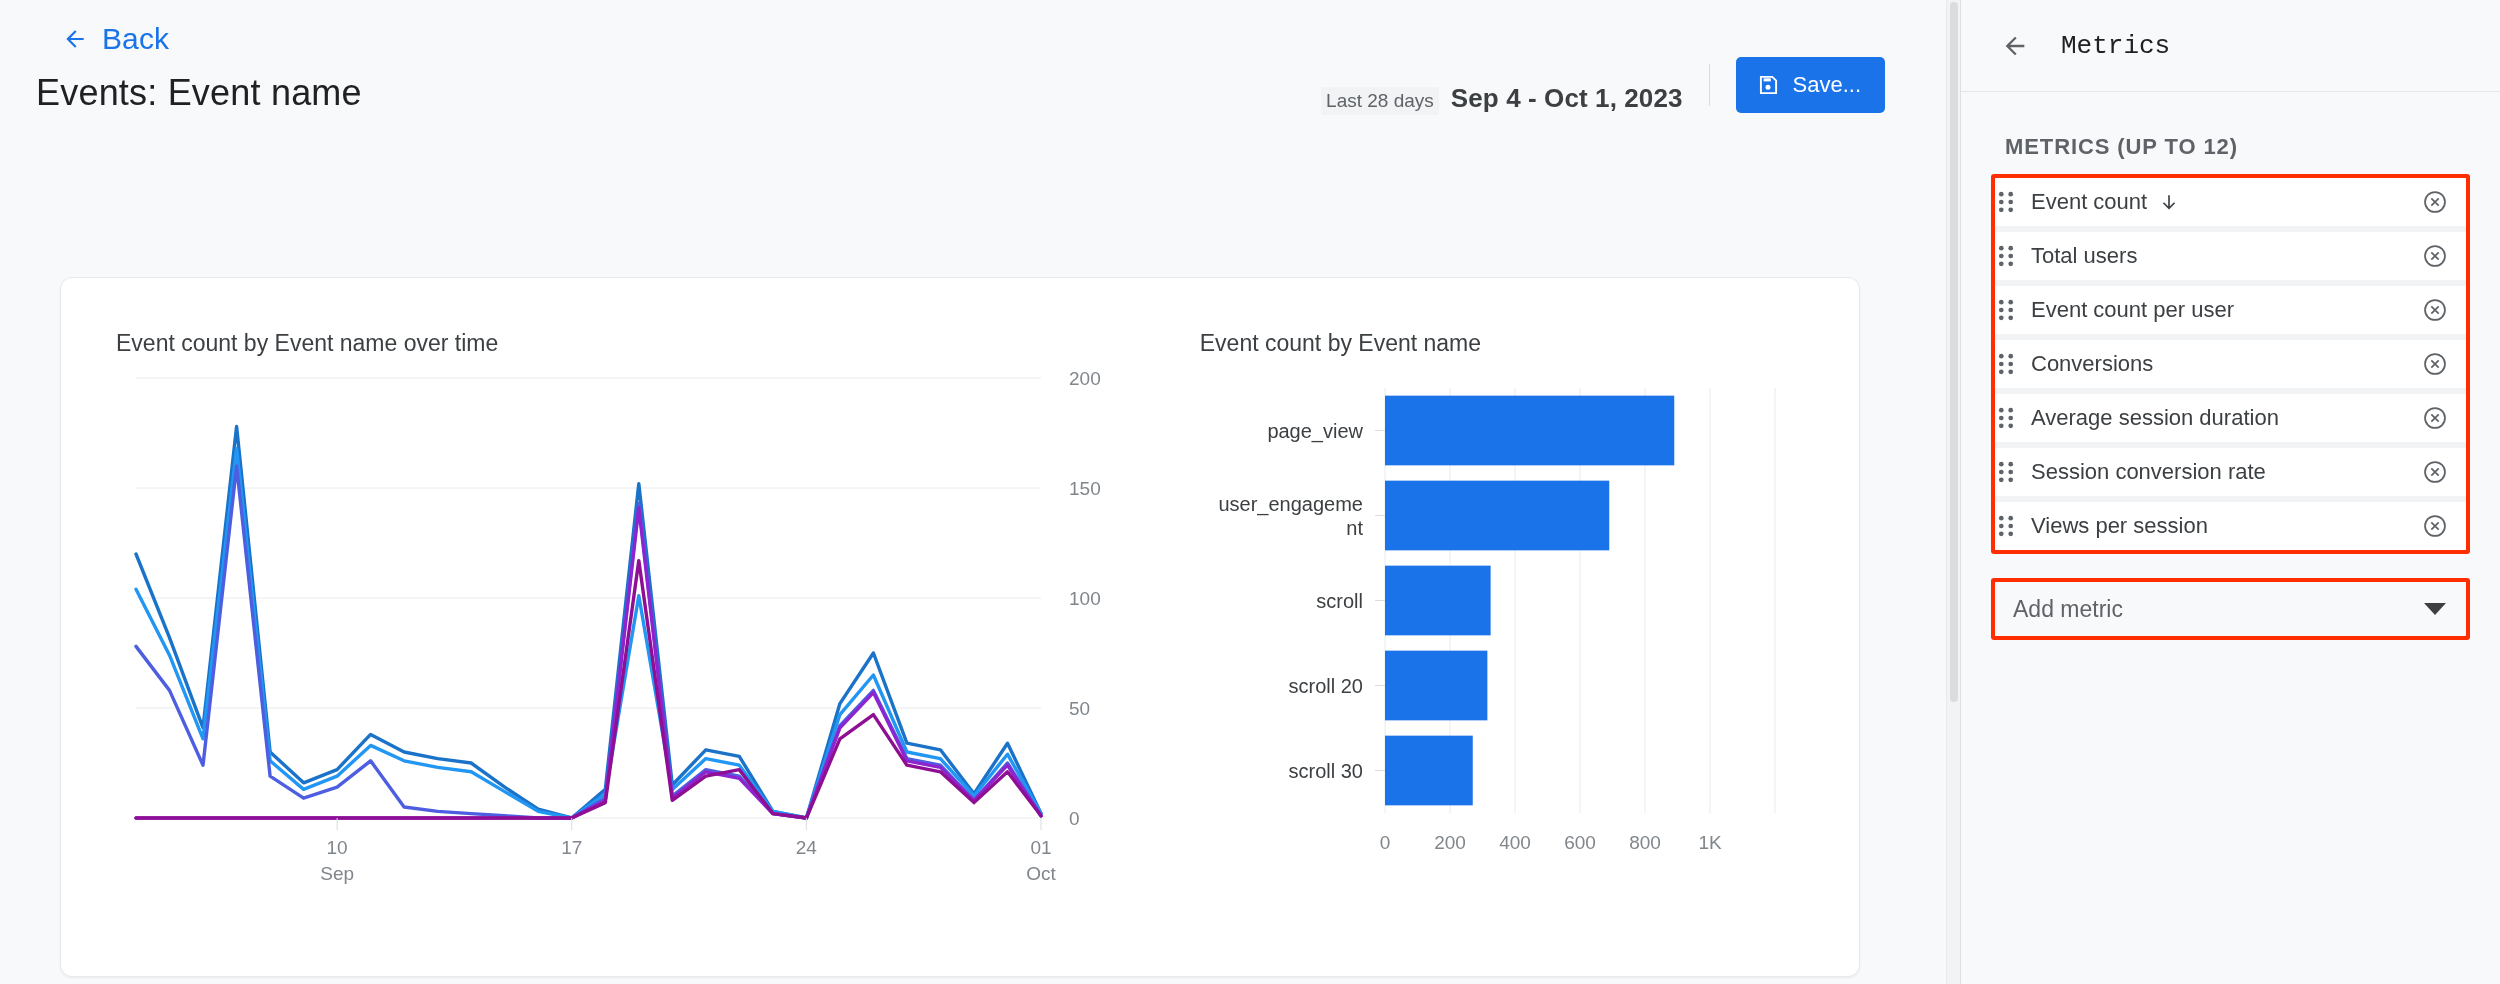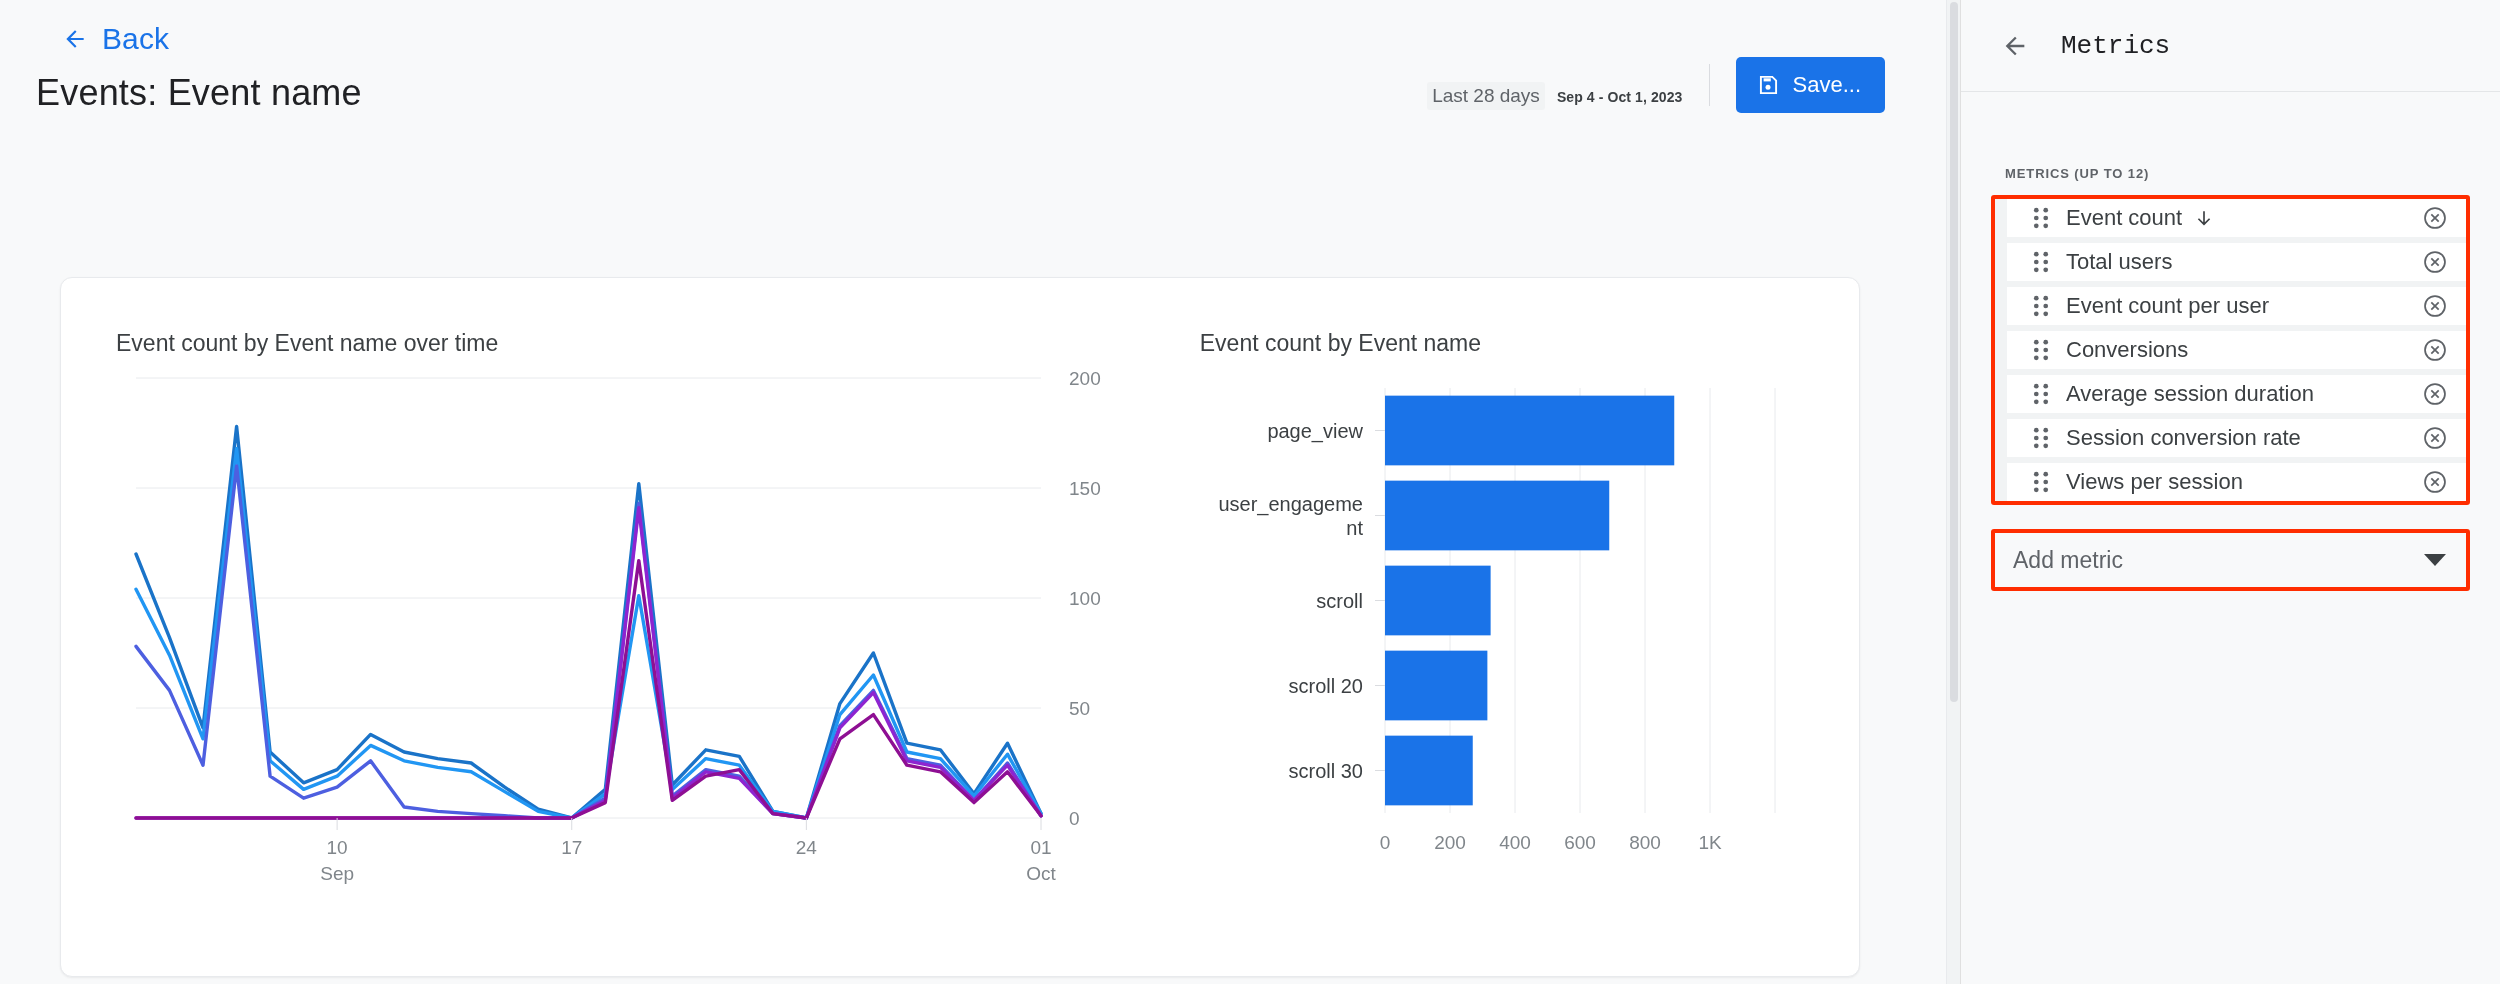--- a/index.html
+++ b/index.html
@@ -34,21 +34,21 @@
 
   .header-right {
     position: absolute; right: 75px; top: 62px;
     display: flex; align-items: center; height: 46px;
   }
   .daterange { display: flex; align-items: baseline; gap: 12px; padding-right: 26px; cursor: pointer; }
   .dr-rel {
     font-size: 19px; color: #5f6368; background: #f1f3f4;
     padding: 3px 5px; border-radius: 3px;
   }
-  .dr-abs { font-size: 14px; color: #3c4043; font-weight: 700; letter-spacing: .1px; margin-top: 28px; }
+  .dr-abs { font-size: 26px; color: #3c4043; font-weight: 700; letter-spacing: .1px; margin-top: 28px; }
   .hdr-divider { width: 1px; height: 42px; background: #dadce0; margin-right: 26px; }
   .save-btn {
     display: flex; align-items: center; gap: 13px;
     background: #1a73e8; color: #fff; border: none; border-radius: 5px;
     height: 56px; padding: 0 24px 0 20px; cursor: pointer;
     font-size: 22px; font-weight: 500; font-family: "Liberation Sans", sans-serif;
   }
   .save-icon { width: 24px; height: 24px; display: block; }
 
   
@@ -95,31 +95,31 @@
   .side-head {
     position: relative; height: 92px;
     display: flex; align-items: center; gap: 32px; padding-left: 40px;
     border-bottom: 1px solid #e4e6e8;
   }
   .side-back { width: 28px; height: 28px; display: block; color: #5f6368; cursor: pointer; }
   .side-title { font-size: 26px; color: #202124; font-weight: 400; font-family: Liberation Mono, monospace; }
 
   .side-body { padding: 0 30px; }
   .section-label {
-    font-size: 13px; color: #5f6368; font-weight: 700;
-    letter-spacing: .9px; margin: 74px 0 14px 14px;
+    font-size: 22px; color: #5f6368; font-weight: 700;
+    letter-spacing: .9px; margin: 42px 0 14px 14px;
   }
 
   .metric-list {
     border: 4px solid #ff2d00; border-radius: 3px;
     background: #f1f3f4;
   }
   .metric-row {
-    display: flex; align-items: center; height: 38px;
-    background: #fff; padding: 0 0 0 25px; cursor: grab; margin-left: 12px;
+    display: flex; align-items: center; height: 48px;
+    background: #fff; padding: 0 0 0 2px; cursor: grab;
   }
   .metric-row + .metric-row { margin-top: 6px; }
   .grip { width: 18px; height: 22px; display: block; flex: 0 0 18px; }
   .metric-name {
     font-size: 22px; color: #3c4043; margin-left: 16px; flex: 1 1 auto;
     white-space: nowrap; overflow: hidden;
   }
   .sortarrow { width: 20px; height: 22px; display: inline-block; vertical-align: -4px; margin-left: 12px; color: #3c4043; }
   .x-btn { width: 26px; height: 26px; margin-right: 18px; display: block; color: #5f6368; cursor: pointer; flex: 0 0 26px; }
 

